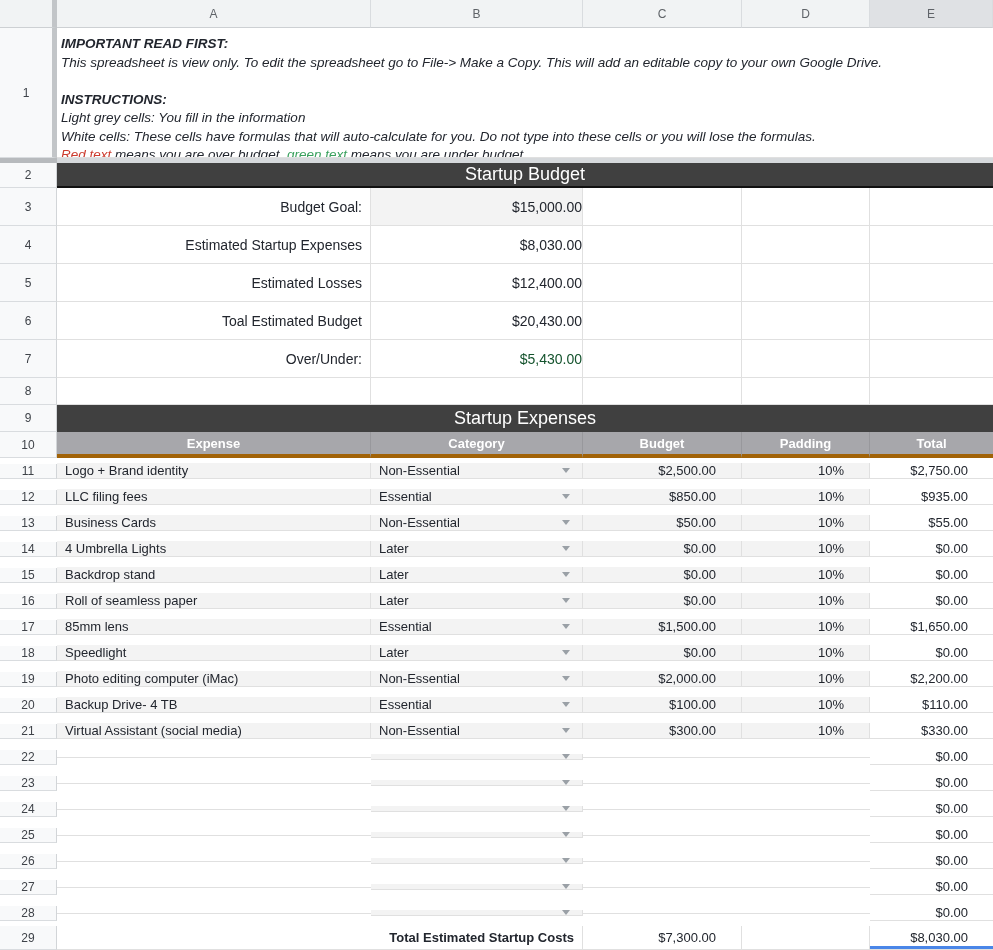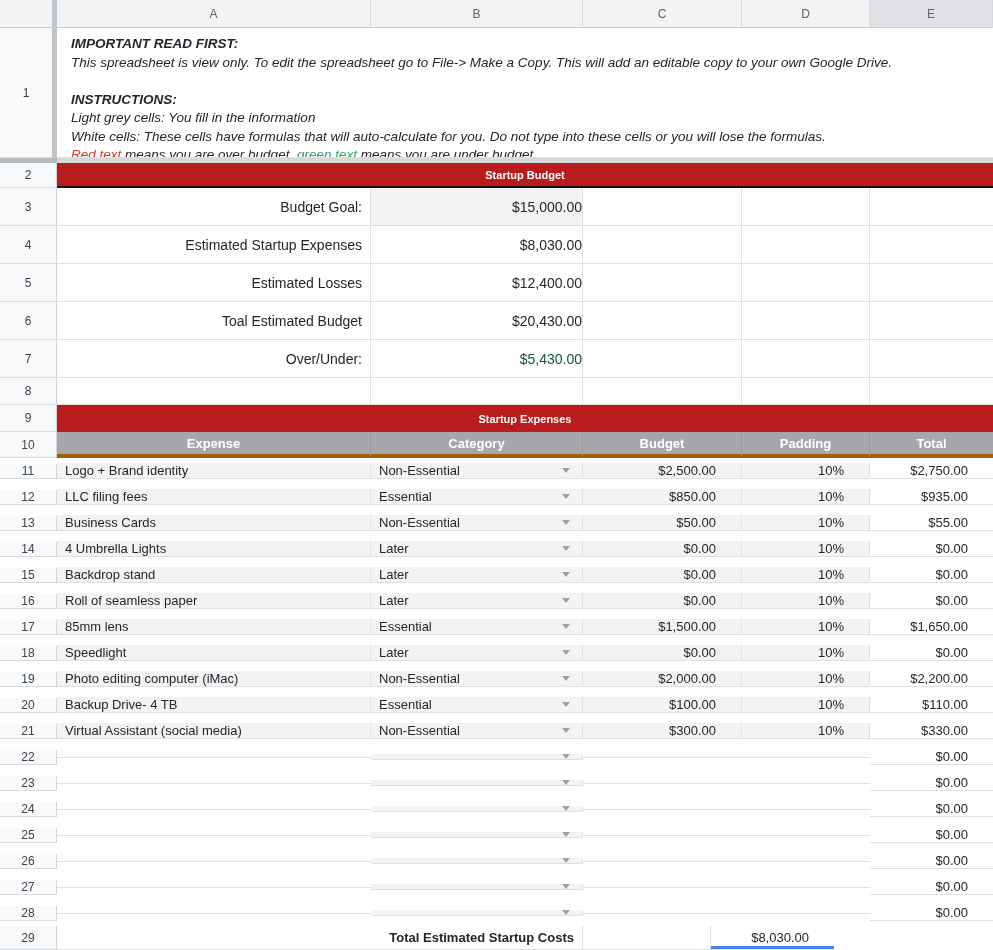--- a/index.html
+++ b/index.html
@@ -25,36 +25,36 @@
   
   .row-head { height:28px; }
   .corner { flex:0 0 57px; background:#f1f3f4; border-right:5px solid #c2c5c8; border-bottom:1px solid #cdd0d3; }
   .colhdr { display:flex; align-items:center; justify-content:center; background:#f1f3f4;
             border-right:1px solid #d9dcdf; border-bottom:1px solid #cdd0d3; font-size:12px; color:#5f6368; }
   .colhdr.sel { background:#dfe1e4; }
 
   
   .row-1 { height:130px; }
   .row-1 .g { border-right:5px solid #c2c5c8; }
-  .instr { padding:7px 0 0 14px; font-style:italic; font-size:13.5px; line-height:18.5px; background:#fff; display:block; }
+  .instr { padding:7px 0 0 4px; font-style:italic; font-size:13.5px; line-height:18.5px; background:#fff; display:block; }
   .instr .b { font-weight:bold; }
   .instr .blank { height:18.5px; }
   .instr .mix { white-space:pre-wrap; }
   .red { color:#cc3b2e; }
   .green { color:#3aa15e; }
 
   
   .divider { height:5px; display:flex; }
   .divider .dg { flex:0 0 57px; background:#b7babd; }
   .divider .dm { flex:1; background:#d6d9dc; }
 
   
   .row-2 { height:25px; }
   .row-9 { height:27px; }
-  .teal { background:#b91c1c; color:#fff; font-weight:bold; font-size:11px;
+  .teal { background:#404040; color:#fff; font-weight:normal; font-size:18px;
           display:flex; align-items:center; justify-content:center; border-bottom:none; }
   .row-2 .teal { border-bottom:2px solid #111; }
 
   
   .row-b { height:38px; }
   .row-8 { height:27px; }
   .lbl { justify-content:flex-end; padding-right:8px; font-size:14px; }
   .val { justify-content:flex-end; font-size:14px; }
 
   
@@ -375,20 +375,21 @@
         <span class="arr"></span>
       </div>
     <div class="c cc grey pr"></div>
     <div class="c cd grey pr"></div>
     <div class="c ce pr">$0.00</div>
   </div>
 
   <div class="r row-29">
     <div class="g">29</div>
     <div class="c cab pr bold" style="padding-right:8px;">Total Estimated Startup Costs</div>
+    <div class="c cc pr">$7,300.00</div>
     <div class="c cd pr"></div>
     <div class="c ce pr rel">
         <span>$8,030.00</span>
         <span class="bluebar"></span>
       </div>
   </div>
 
 </div>
 
 </body></html>

